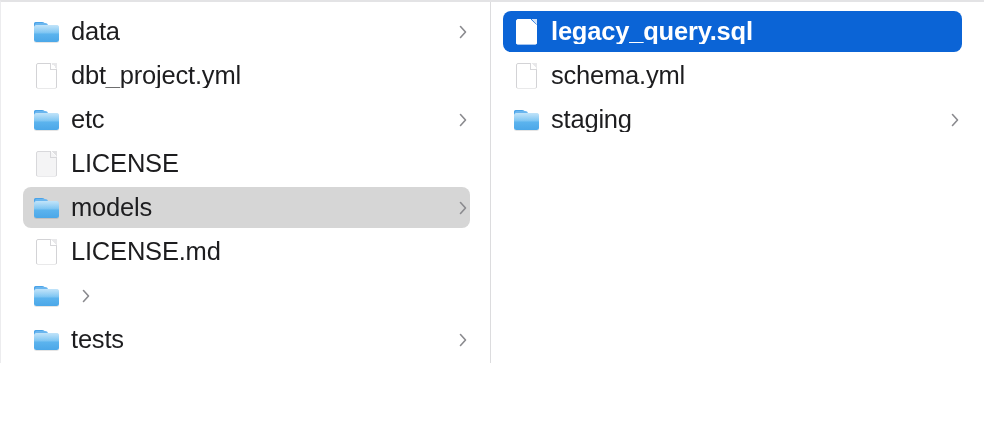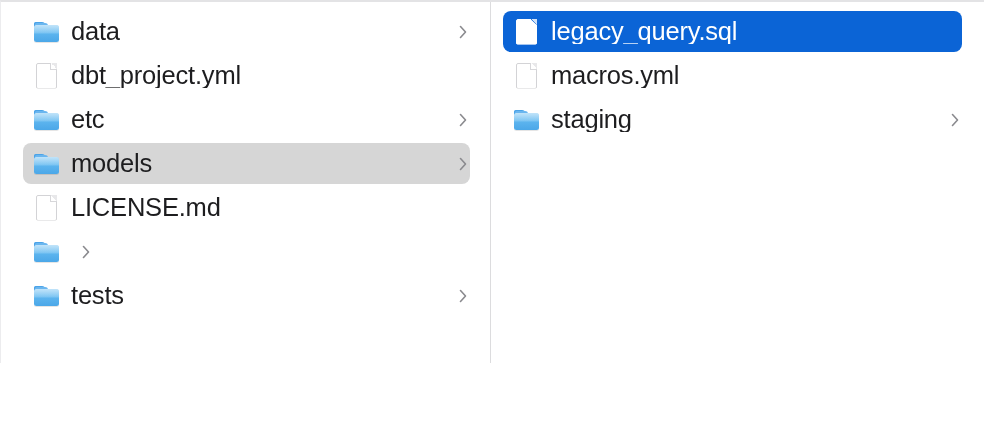--- a/index.html
+++ b/index.html
@@ -177,20 +177,21 @@
     line-height: 1;
     color: #1d1d1f;
     letter-spacing: -0.2px;
     white-space: nowrap;
     flex: 1 1 auto;
     overflow: hidden;
   }
 
   .row.selected-blue .label {
     color: #ffffff;
+    font-weight: bold;
   }
 
   .chevron {
     flex: 0 0 auto;
     width: 14px;
     height: 22px;
     position: relative;
     margin-left: 8px;
   }
   .chevron svg {
@@ -255,20 +256,34 @@
               <span class="gloss"></span>
             </span>
           </span>
           <span class="label">etc</span>
           <span class="chevron">
             <svg viewBox="0 0 14 22">
               <path d="M4.5 5.5 L9.5 11 L4.5 16.5"></path>
             </svg>
           </span>
         </div>
+        <div class="row">
+          <span class="icon-wrap">
+            <span class="file generic">
+              <span class="page"></span>
+              <span class="fold"></span>
+            </span>
+          </span>
+          <span class="label">LICENSE</span>
+          <span class="chevron hidden">
+            <svg viewBox="0 0 14 22">
+              <path d="M4.5 5.5 L9.5 11 L4.5 16.5"></path>
+            </svg>
+          </span>
+        </div>
         <div class="row selected-gray">
           <span class="icon-wrap">
             <span class="folder">
               <span class="tab"></span>
               <span class="tab2"></span>
               <span class="body"></span>
               <span class="gloss"></span>
             </span>
           </span>
           <span class="label">models</span>
@@ -339,21 +354,21 @@
             </svg>
           </span>
         </div>
         <div class="row">
           <span class="icon-wrap">
             <span class="file">
               <span class="page"></span>
               <span class="fold"></span>
             </span>
           </span>
-          <span class="label">macros.yml</span>
+          <span class="label">schema.yml</span>
           <span class="chevron hidden">
             <svg viewBox="0 0 14 22">
               <path d="M4.5 5.5 L9.5 11 L4.5 16.5"></path>
             </svg>
           </span>
         </div>
         <div class="row">
           <span class="icon-wrap">
             <span class="folder">
               <span class="tab"></span>

